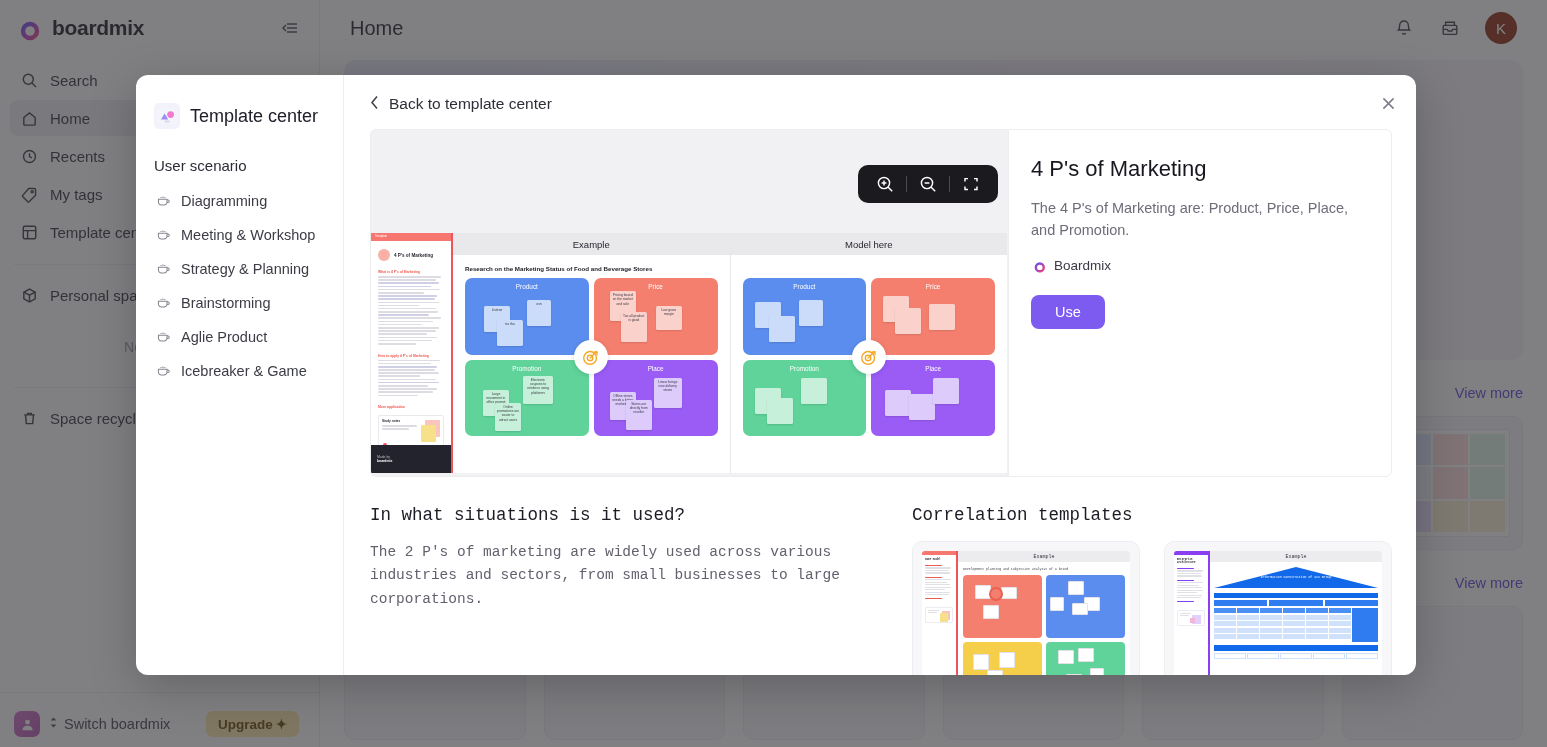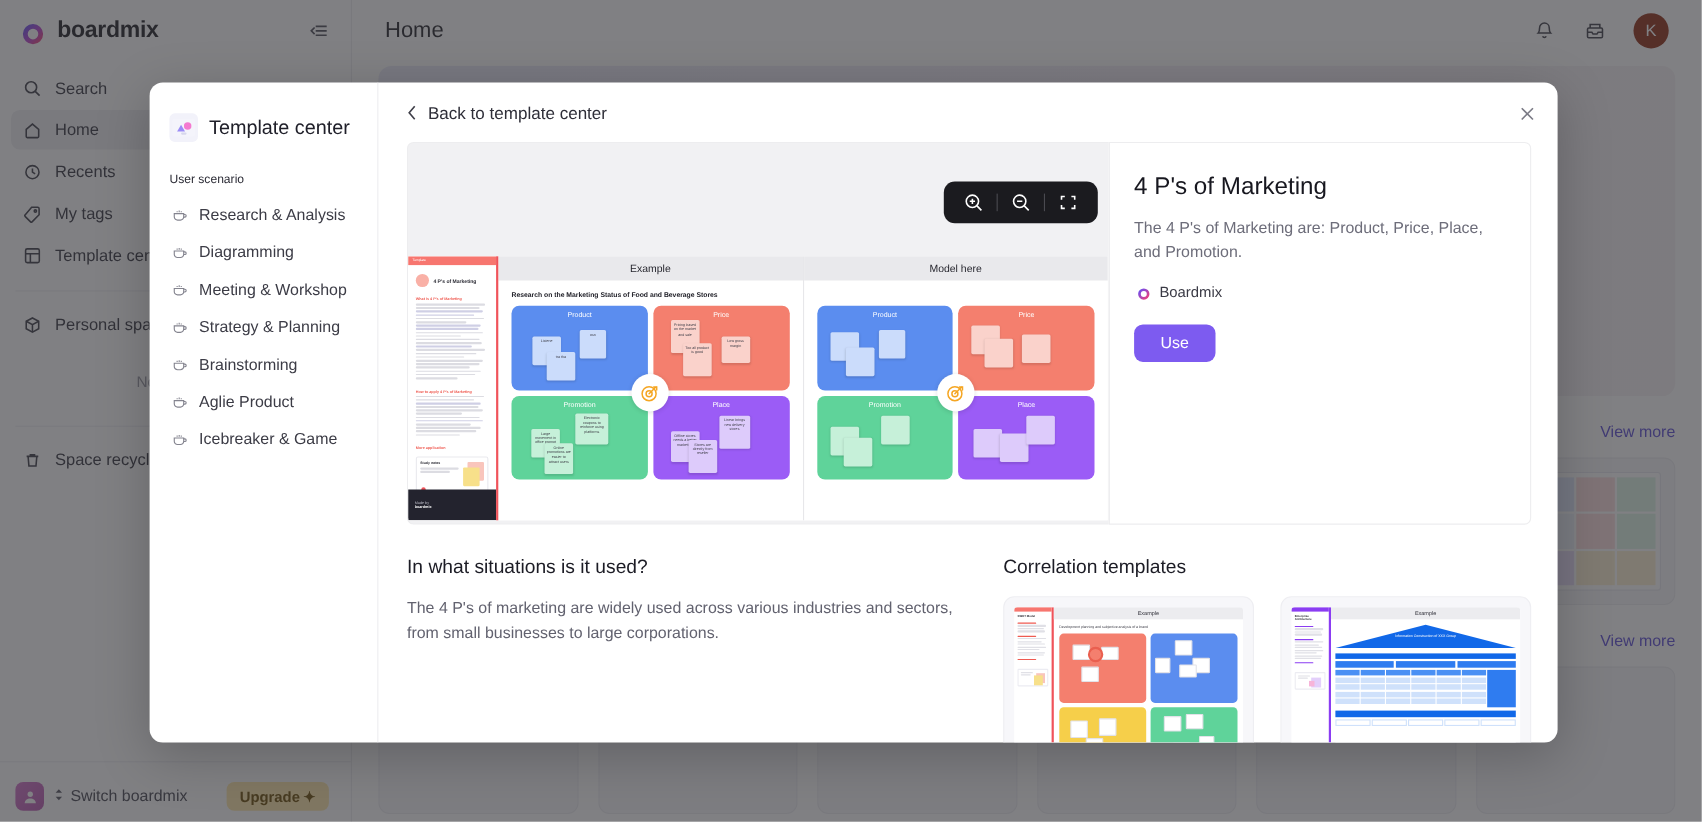--- a/index.html
+++ b/index.html
@@ -122,21 +122,21 @@
     width: 208px; flex: 0 0 208px;
     border-right: 1px solid #ededf0;
     padding: 28px 0 0 0;
   }
   .tc-head { display:flex; align-items:center; gap:10px; padding: 0 18px; margin-bottom: 28px; }
   .tc-icon {
     width: 26px; height: 26px; border-radius:5px; background:#f2f2fa;
     position:relative; overflow:hidden; flex:0 0 26px;
   }
   .tc-title { font-size: 18px; color:#20202a; }
-  .side-label { font-size: 11px; color:#2c2c36; padding: 0 18px; margin-bottom: 10px; }
+  .side-label { font-size: 15px; color:#2c2c36; padding: 0 18px; margin-bottom: 10px; }
   .side-items { padding: 0 9px; }
   .side-item {
     height: 34px; border-radius: 8px; display:flex; align-items:center; gap:10px;
     padding: 0 10px; font-size: 14.5px; color:#3c3c46; margin-bottom: 0px;
   }
   .side-item.active { background:#f1f0fd; color:#6354e8; }
   .side-ico { width:16px; height:16px; display:flex; align-items:center; justify-content:center; color:#84848f; flex:0 0 16px;}
   .side-item.active .side-ico { color:#6354e8; }
 
   
@@ -226,21 +226,21 @@
   .info-desc { font-size: 14.5px; line-height: 1.5; color:#6d6d7a; margin-bottom: 16px; }
   .info-author { display:flex; align-items:center; gap:8px; margin-bottom: 22px; }
   .author-logo { width:15px; height:15px; position:relative; }
   .author-name { font-size: 13.5px; color:#3a3a45; }
   .use-btn {
     background:#7d5bf0; color:#fff; font-size:14.5px;
     padding: 9px 24px; border-radius:8px; border:none;
     display:inline-block;
   }
 
-  .lower-wrap { display:flex; padding: 28px 24px 0 26px; gap: 18px; }
+  .lower-wrap { display:flex; padding: 28px 24px 0 26px; gap: 18px; font-family: Liberation Mono, monospace; }
   .lower-left { width: 524px; flex:0 0 524px; }
   .lower-h { font-size: 17.5px; color:#1c1c25; margin-bottom: 16px; }
   .lower-p { font-size: 14.5px; line-height:1.62; color:#62626f; }
   .lower-right { flex:1; }
   .corr-h { font-size: 17.5px; color:#1c1c25; margin-bottom: 16px; }
   .corr-row { display:flex; gap: 24px; }
   .corr-card {
     width: 228px; height: 180px; border-radius: 10px;
     background:#f7f7fa; border:1px solid #eeeef2; overflow:hidden; position:relative;
     padding: 9px;
@@ -505,30 +505,20 @@
           </svg>
         </span>
         <span class="tc-title">Template center</span>
       </div>
 
       <div class="side-label">User scenario</div>
 
       <div class="side-items">
 
 
-        <div class="side-item">
-          <span class="side-ico">
-            <svg width="14" height="14" viewBox="0 0 15 15" fill="none" stroke="currentColor" stroke-width="1.1">
-                <path d="M2.6 5.6h9.2v3.1a3.2 3.2 0 01-3.2 3.2H5.8a3.2 3.2 0 01-3.2-3.2z"></path>
-                <path d="M11.8 6.4h1.1a1.3 1.3 0 010 2.6h-1.1"></path>
-                <path d="M5.4 3.2v1.1M7.4 2.6v1.7M9.4 3.2v1.1"></path>
-              </svg>
-          </span>
-          <span>Research &amp; Analysis</span>
-        </div>
 
         <div class="side-item">
           <span class="side-ico">
             <svg width="14" height="14" viewBox="0 0 15 15" fill="none" stroke="currentColor" stroke-width="1.1">
                 <path d="M2.6 5.6h9.2v3.1a3.2 3.2 0 01-3.2 3.2H5.8a3.2 3.2 0 01-3.2-3.2z"></path>
                 <path d="M11.8 6.4h1.1a1.3 1.3 0 010 2.6h-1.1"></path>
                 <path d="M5.4 3.2v1.1M7.4 2.6v1.7M9.4 3.2v1.1"></path>
               </svg>
           </span>
           <span>Diagramming</span>
@@ -818,21 +808,21 @@
             </span>
             <span class="author-name">Boardmix</span>
           </div>
           <button class="use-btn">Use</button>
         </div>
       </div>
 
       <div class="lower-wrap">
         <div class="lower-left">
           <div class="lower-h">In what situations is it used?</div>
-          <div class="lower-p">The 4 P's of marketing are widely used across various industries and sectors, from small businesses to large corporations.</div>
+          <div class="lower-p">The 2 P's of marketing are widely used across various industries and sectors, from small businesses to large corporations.</div>
         </div>
         <div class="lower-right">
           <div class="corr-h">Correlation templates</div>
           <div class="corr-row">
 
             <div class="corr-card">
               <div class="mini-board">
                 <div class="mini-doc">
                   <div class="mini-bar"></div>
                   <div style="font-size:2.6px;font-weight:700;color:#2b2b34;padding:3px 3px 0">SWOT Model</div>

